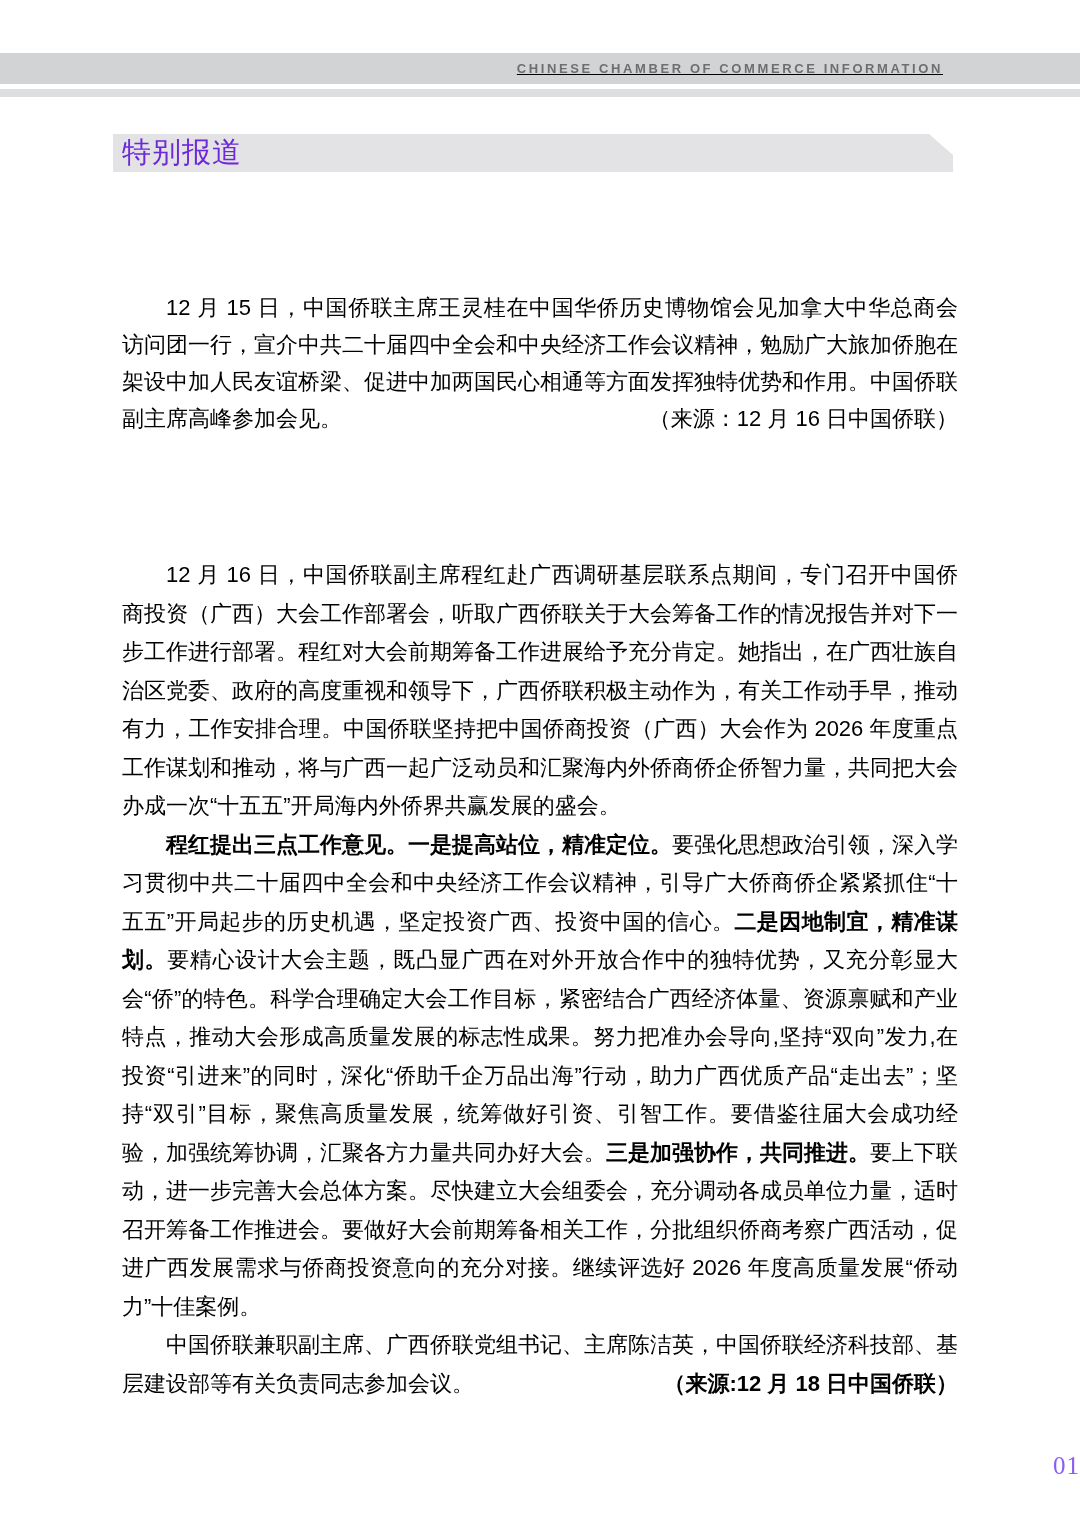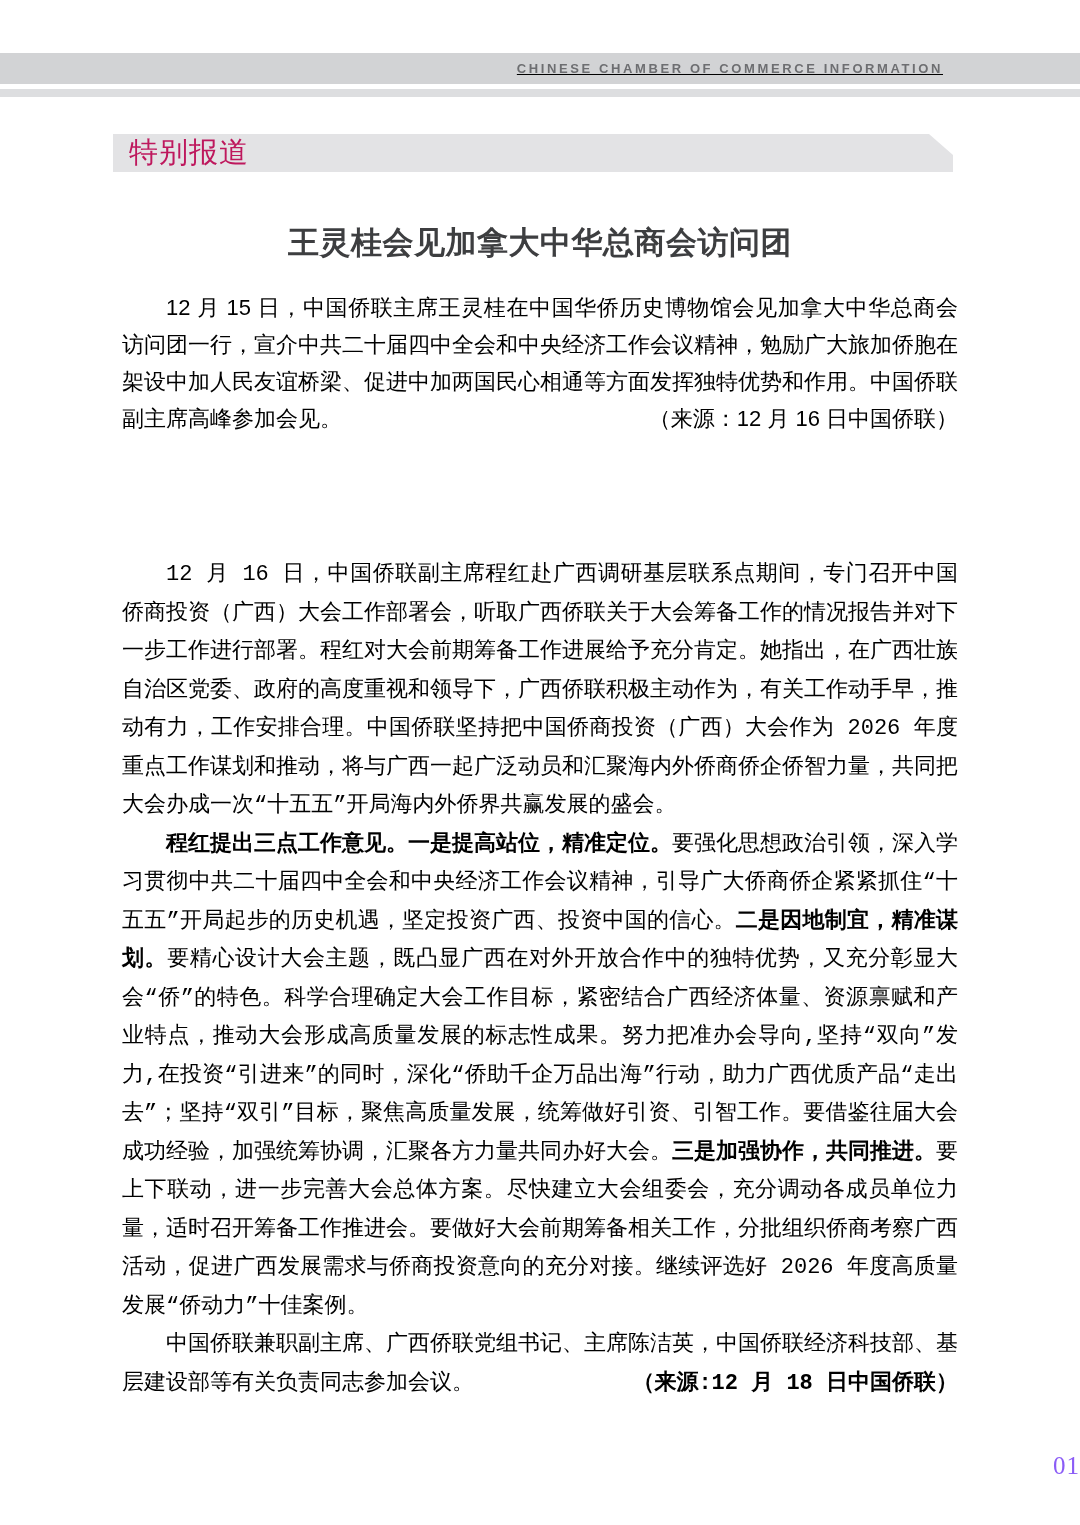--- a/index.html
+++ b/index.html
@@ -27,37 +27,37 @@
   }
   
   .section-bar{
     position:absolute;top:134px;left:113px;width:840px;height:38px;
     background:#e3e3e5;
     clip-path:polygon(0 0, calc(100% - 24px) 0, 100% 21px, 100% 100%, 0 100%);
     display:flex;align-items:center;
   }
   .section-label{
     font-family:"Liberation Serif","DejaVu Serif",serif;
-    font-size:29px;color:#be185d;padding-left:16px;letter-spacing:1px;
+    font-size:29px;color:#6d28d9;padding-left:9px;letter-spacing:1px;
   }
   
   .article-title{
     position:absolute;left:122px;width:836px;margin:0;
     text-align:center;font-size:31px;font-weight:bold;color:#3d3e40;
     letter-spacing:0.5px;white-space:nowrap;
   }
   #a1-title{top:222px;}
   #a2-title{top:497px;}
   
   .article-body{
     position:absolute;left:122px;width:836px;
     color:#000000;font-size:22px;text-align:justify;
   }
   #a1-body{top:289px;line-height:37px;}
-  #a2-body{top:556px;line-height:38.5px;font-family:Liberation Mono, monospace;}
+  #a2-body{top:556px;line-height:38.5px;}
   .para{margin:0;text-indent:2em;}
   .rel{position:relative;}
   .source{
     position:absolute;right:0;bottom:0;
     text-indent:0;white-space:nowrap;
   }
   .source-bold{font-weight:bold;}
   .b{font-weight:bold;}
   
   .page-number{
@@ -74,21 +74,20 @@
 
   <div class="banner">
     <span class="banner-text">CHINESE CHAMBER OF COMMERCE INFORMATION</span>
   </div>
   <div class="banner-strip"></div>
 
   <div class="section-bar">
     <span class="section-label">特别报道</span>
   </div>
 
-  <h1 class="article-title" id="a1-title">王灵桂会见加拿大中华总商会访问团</h1>
 
   <div class="article-body" id="a1-body">
     <p class="para rel"><span>12 月 15 日，中国侨联主席王灵桂在中国华侨历史博物馆会见加拿大中华总商会访问团一行，宣介中共二十届四中全会和中央经济工作会议精神，勉励广大旅加侨胞在架设中加人民友谊桥梁、促进中加两国民心相通等方面发挥独特优势和作用。中国侨联副主席高峰参加会见。</span><span class="source">（来源：12 月 16 日中国侨联）</span></p>
   </div>
 
 
   <div class="article-body" id="a2-body">
     <p class="para"><span>12 月 16 日，中国侨联副主席程红赴广西调研基层联系点期间，专门召开中国侨商投资（广西）大会工作部署会，听取广西侨联关于大会筹备工作的情况报告并对下一步工作进行部署。程红对大会前期筹备工作进展给予充分肯定。她指出，在广西壮族自治区党委、政府的高度重视和领导下，广西侨联积极主动作为，有关工作动手早，推动有力，工作安排合理。中国侨联坚持把中国侨商投资（广西）大会作为 2026 年度重点工作谋划和推动，将与广西一起广泛动员和汇聚海内外侨商侨企侨智力量，共同把大会办成一次“十五五”开局海内外侨界共赢发展的盛会。</span></p>
     <p class="para"><span class="b">程红提出三点工作意见。一是提高站位，精准定位。</span><span>要强化思想政治引领，深入学习贯彻中共二十届四中全会和中央经济工作会议精神，引导广大侨商侨企紧紧抓住“十五五”开局起步的历史机遇，坚定投资广西、投资中国的信心。</span><span class="b">二是因地制宜，精准谋划。</span><span>要精心设计大会主题，既凸显广西在对外开放合作中的独特优势，又充分彰显大会“侨”的特色。科学合理确定大会工作目标，紧密结合广西经济体量、资源禀赋和产业特点，推动大会形成高质量发展的标志性成果。努力把准办会导向,坚持“双向”发力,在投资“引进来”的同时，深化“侨助千企万品出海”行动，助力广西优质产品“走出去”；坚持“双引”目标，聚焦高质量发展，统筹做好引资、引智工作。要借鉴往届大会成功经验，加强统筹协调，汇聚各方力量共同办好大会。</span><span class="b">三是加强协作，共同推进。</span><span>要上下联动，进一步完善大会总体方案。尽快建立大会组委会，充分调动各成员单位力量，适时召开筹备工作推进会。要做好大会前期筹备相关工作，分批组织侨商考察广西活动，促进广西发展需求与侨商投资意向的充分对接。继续评选好 2026 年度高质量发展“侨动力”十佳案例。</span></p>
     <p class="para rel"><span>中国侨联兼职副主席、广西侨联党组书记、主席陈洁英，中国侨联经济科技部、基层建设部等有关负责同志参加会议。</span><span class="source source-bold">（来源:12 月 18 日中国侨联）</span></p>

